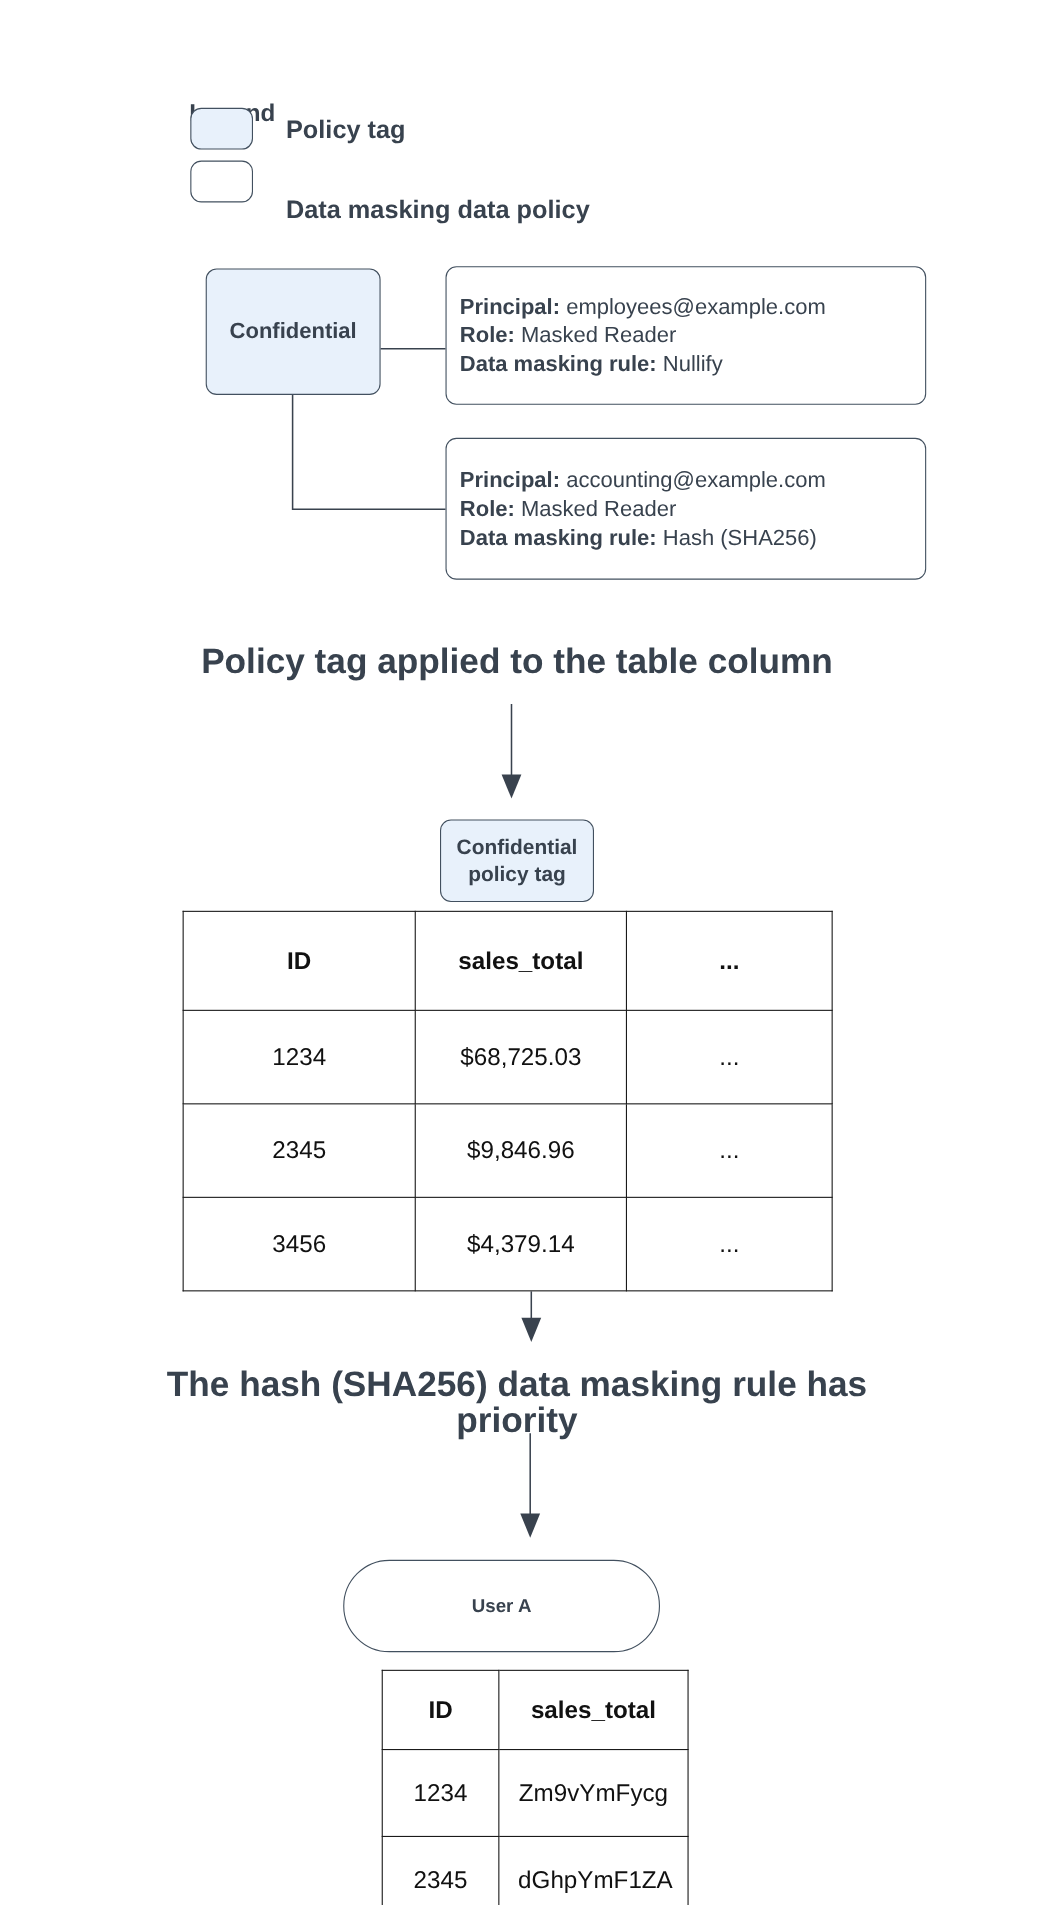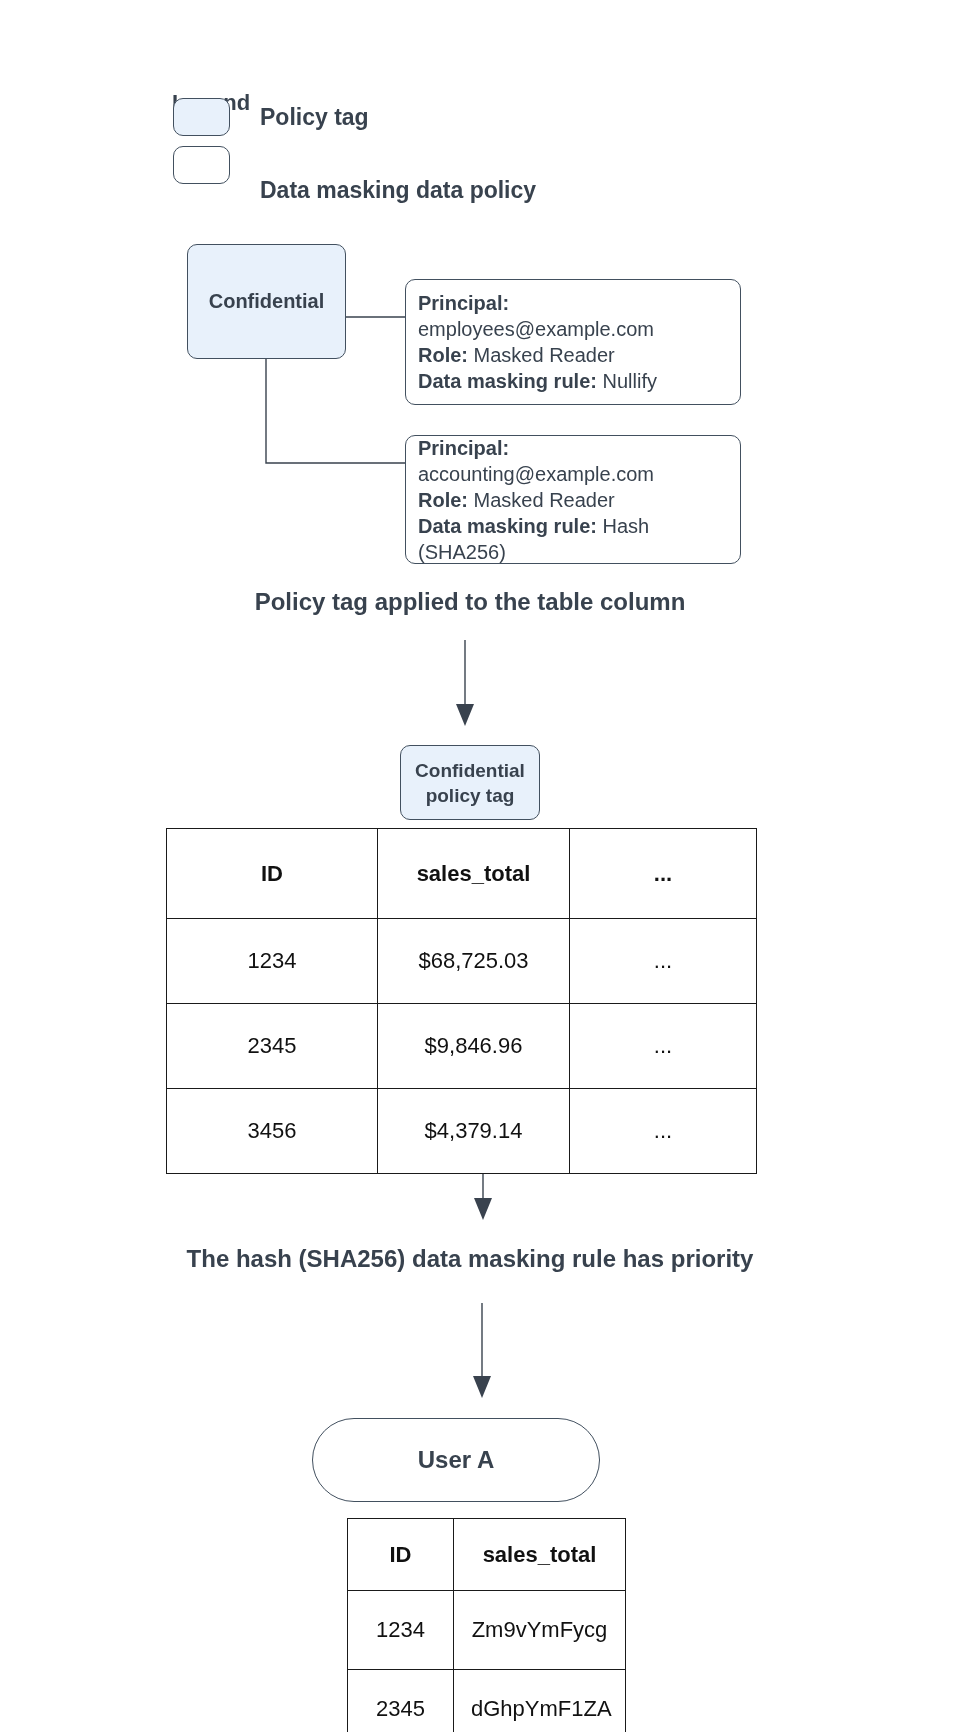--- a/index.html
+++ b/index.html
@@ -30,28 +30,28 @@
   .swatch-blue{background:var(--policy-tag-fill);}
   .swatch-white{background:var(--background);}
 
   .tagbox{
     left:187px;top:244px;width:159px;height:115px;box-sizing:border-box;
     background:var(--policy-tag-fill);border:1.4px solid var(--box-border);border-radius:10px;
     display:flex;align-items:center;justify-content:center;
     font-size:20px;font-weight:bold;
   }
   .policybox{
-    left:405px;width:336px;box-sizing:border-box;
+    left:405px;width:437px;box-sizing:border-box;
     background:var(--background);border:1.4px solid var(--box-border);border-radius:10px;
     display:flex;flex-direction:column;justify-content:center;
-    padding:0 6px 0 12px;font-size:20px;line-height:26px;margin-top:37px;
+    padding:0 6px 0 12px;font-size:20px;line-height:26px;
   }
   .policybox b{font-weight:bold;}
 
-  .caption{font-size:24px;font-weight:bold;text-align:center;line-height:33px;}
+  .caption{font-size:32px;font-weight:bold;text-align:center;line-height:33px;}
 
   .badge{
     left:400px;top:745px;width:140px;height:75px;box-sizing:border-box;
     background:var(--policy-tag-fill);border:1.4px solid var(--box-border);border-radius:10px;
     display:flex;flex-direction:column;align-items:center;justify-content:center;
     font-size:19px;font-weight:bold;line-height:25px;z-index:2;
   }
 
   table.dtable{border-collapse:collapse;position:absolute;background:var(--background);
     color:var(--table-text);font-size:22px;table-layout:fixed;}
@@ -61,21 +61,21 @@
   table.dtable th{font-weight:bold;}
   table.src th{height:55px;}
   table.src td{height:50px;}
   table.res th{height:37px;}
   table.res td{height:44px;}
 
   .ellipse{
     left:312px;top:1418px;width:288px;height:84px;box-sizing:border-box;
     border:1.4px solid var(--box-border);border-radius:42px;background:var(--background);
     display:flex;align-items:center;justify-content:center;
-    font-size:24px;font-weight:bold;
+    font-size:17px;font-weight:bold;
   }
 </style>
 </head>
 <body>
 
 <div class="canvas">
 
   <svg class="overlay" viewBox="0 0 964 1732">
     <path class="conn" d="M346,317 H405"></path>
     <path class="conn" d="M266,359 V463 H405"></path>

